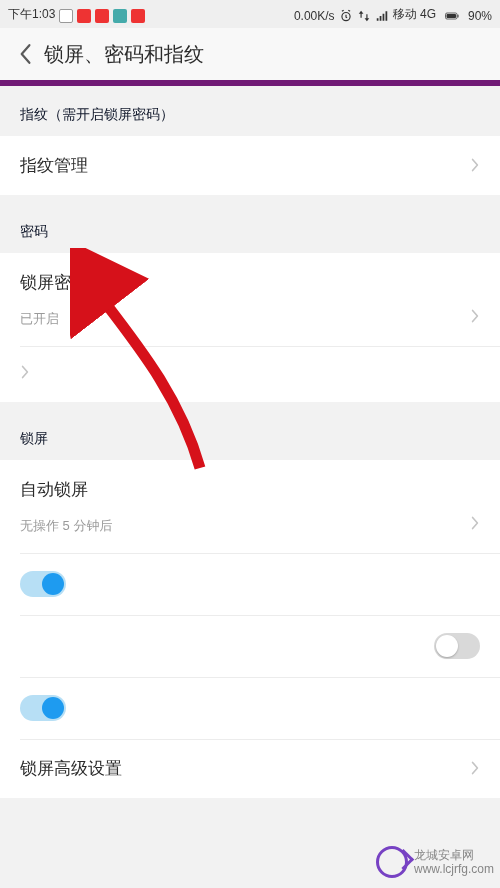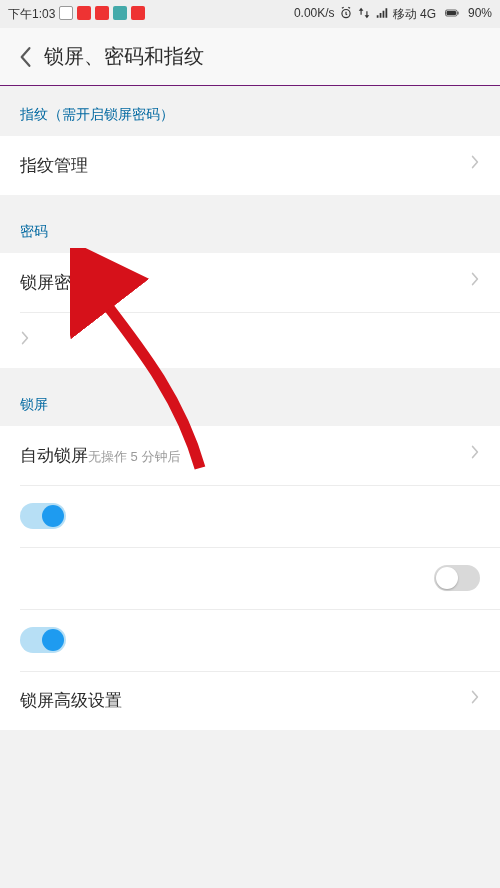--- a/index.html
+++ b/index.html
@@ -1,31 +1,31 @@
 <!DOCTYPE html>
 <html><head>
 <meta charset="utf-8">
 <style>
   * { box-sizing: border-box; margin: 0; padding: 0; }
   html, body { width: 500px; height: 888px; overflow: hidden; font-family: -apple-system, "Helvetica Neue", Arial, sans-serif; background: #f2f2f2; color: #333; }
   .statusbar { height: 28px; background: #efefef; display: flex; align-items: center; justify-content: space-between; padding: 0 8px; font-size: 12px; color: #333; }
-  .statusbar .left, .statusbar .right { display: flex; align-items: flex-start; gap: 4px; }
+  .statusbar .left, .statusbar .right { display: flex; align-items: flex-end; gap: 4px; }
   .status-icon { width: 14px; height: 14px; display: inline-flex; align-items: center; justify-content: center; }
   .status-icon svg { width: 14px; height: 14px; }
   .tray-img { width: 14px; height: 14px; border-radius: 2px; display: inline-block; }
-  .header { height: 58px; background: #f8f8f8; display: flex; align-items: center; padding: 0 10px; border-bottom: 1px solid #701a75; }
+  .header { height: 58px; background: #f8f8f8; display: flex; align-items: center; padding: 0 10px; border-bottom: 6px solid #701a75; }
   .back { width: 30px; height: 30px; display: flex; align-items: center; justify-content: center; margin-right: 4px; }
   .back svg { width: 14px; height: 22px; }
   .title { font-size: 20px; color: #2b2b2b; font-weight: 400; }
-  .section-header { padding: 20px 20px 12px; font-size: 14px; color: #0369a1; }
-  .row { background: #fff; padding: 18px 20px; display: flex; align-items: flex-start; justify-content: space-between; position: relative; }
+  .section-header { padding: 20px 20px 12px; font-size: 14px; color: #0f172a; }
+  .row { background: #fff; padding: 18px 20px; display: flex; align-items: flex-end; justify-content: space-between; position: relative; }
   .row + .row::before { content: ""; position: absolute; top: 0; left: 20px; right: 0; height: 1px; background: #ececec; }
   .row .lbl { font-size: 17px; color: #2b2b2b; }
-  .row .sub { font-size: 13px; color: #9a9a9a; margin-top: 4px; }
-  .row .col { display: flex; }
+  .row .sub { font-size: 13px; color: #9a9a9a; margin-top: 16px; }
+  .row .col { display: flex; flex-direction: column; }
   .chev svg { width: 10px; height: 16px; }
   .toggle { width: 46px; height: 26px; border-radius: 13px; position: relative; }
   .toggle .knob { width: 22px; height: 22px; border-radius: 50%; background: #fff; position: absolute; top: 2px; box-shadow: 0 1px 2px rgba(0,0,0,.25); }
   .toggle.on { background: #b7dff5; }
   .toggle.on .knob { right: 2px; background: #1e9bf0; box-shadow: none; }
   .toggle.off { background: #d9d9d9; }
   .toggle.off .knob { left: 2px; }
   .gap { height: 8px; }
   .arrow-overlay { position: absolute; left: 70px; top: 248px; pointer-events: none; }
   .watermark { position: absolute; right: 6px; bottom: 10px; display: flex; align-items: center; gap: 6px; opacity: .9; }
@@ -151,14 +151,21 @@
 
   <svg class="arrow-overlay" width="160" height="230" viewBox="0 0 160 230">
     <defs>
       <marker id="ah" viewBox="0 0 12 12" refX="2" refY="6" markerWidth="9" markerHeight="9" orient="auto">
         <path d="M0,0 L12,6 L0,12 z" fill="#d6111a"></path>
       </marker>
     </defs>
     <path d="M130,220 C110,150 70,100 30,48" fill="none" stroke="#d6111a" stroke-width="11" marker-end="url(#ah)"></path>
   </svg>
 
+  <div class="watermark">
+    <div class="circle"></div>
+    <div class="txt">
+      <span>龙城安卓网</span>
+      <span>www.lcjrfg.com</span>
+    </div>
+  </div>
 
 </div>
 
 </body></html>

